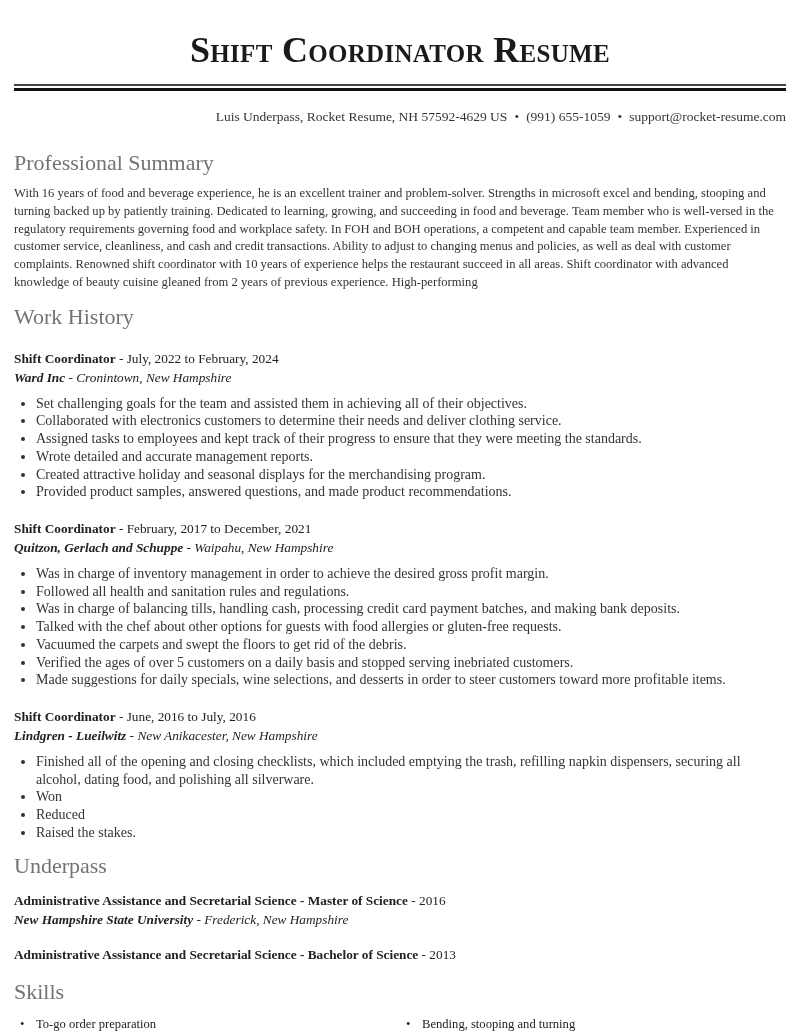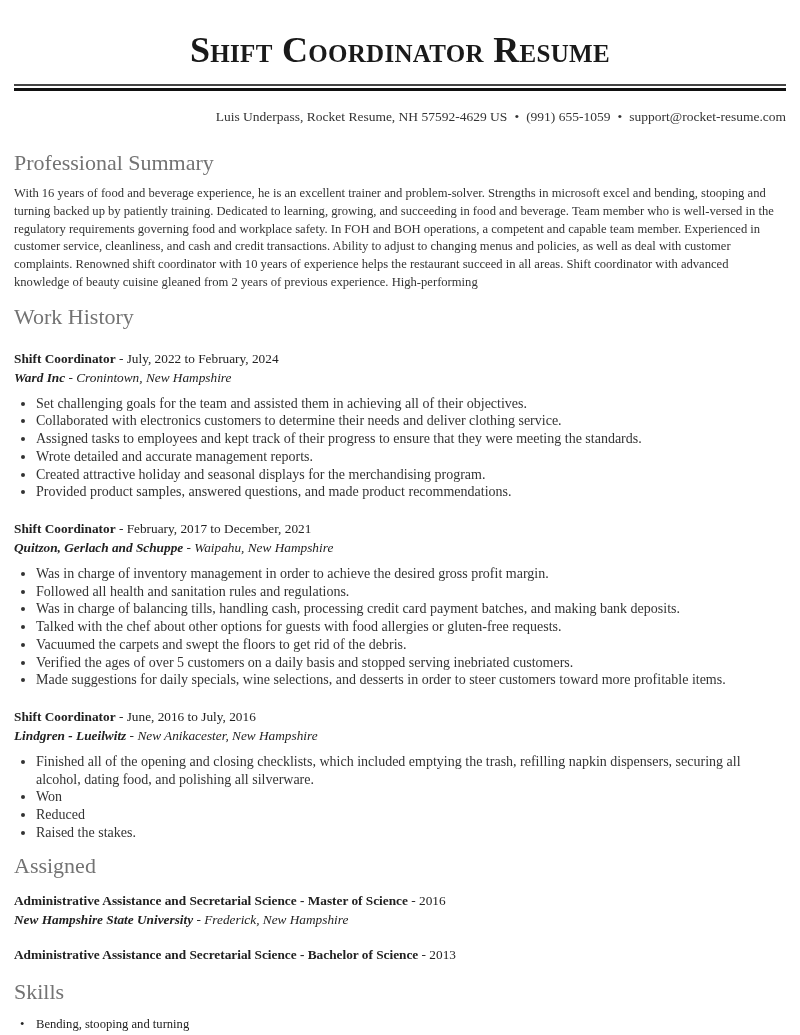--- a/index.html
+++ b/index.html
@@ -111,32 +111,33 @@
       <ul class="bullets">
         <li>Finished all of the opening and closing checklists, which included emptying the trash, refilling napkin dispensers, securing all alcohol, dating food, and polishing all silverware.</li>
         <li>Won</li>
         <li>Reduced</li>
         <li>Raised the stakes.</li>
       </ul>
     </div>
   </section>
 
   <section>
-    <h2 class="edu-h">Assigned</h2>
+    <h2 class="edu-h">Underpass</h2>
 
     <div class="edu edu-first">
       <div class="l1"><b>Administrative Assistance and Secretarial Science - Master of Science</b><span> - </span><span>2016</span></div>
       <div class="l2"><b>New Hampshire State University</b><span> - </span><span>Frederick, New Hampshire</span></div>
     </div>
 
     <div class="edu edu-second">
       <div class="l1"><b>Administrative Assistance and Secretarial Science - Bachelor of Science</b><span> - </span><span>2013</span></div>
     </div>
   </section>
 
   <section>
     <h2 class="skills-h">Skills</h2>
     <ul class="skills">
+      <li>To-go order preparation</li>
       <li>Bending, stooping and turning</li>
     </ul>
   </section>
 
 </div>
 
 </body></html>

